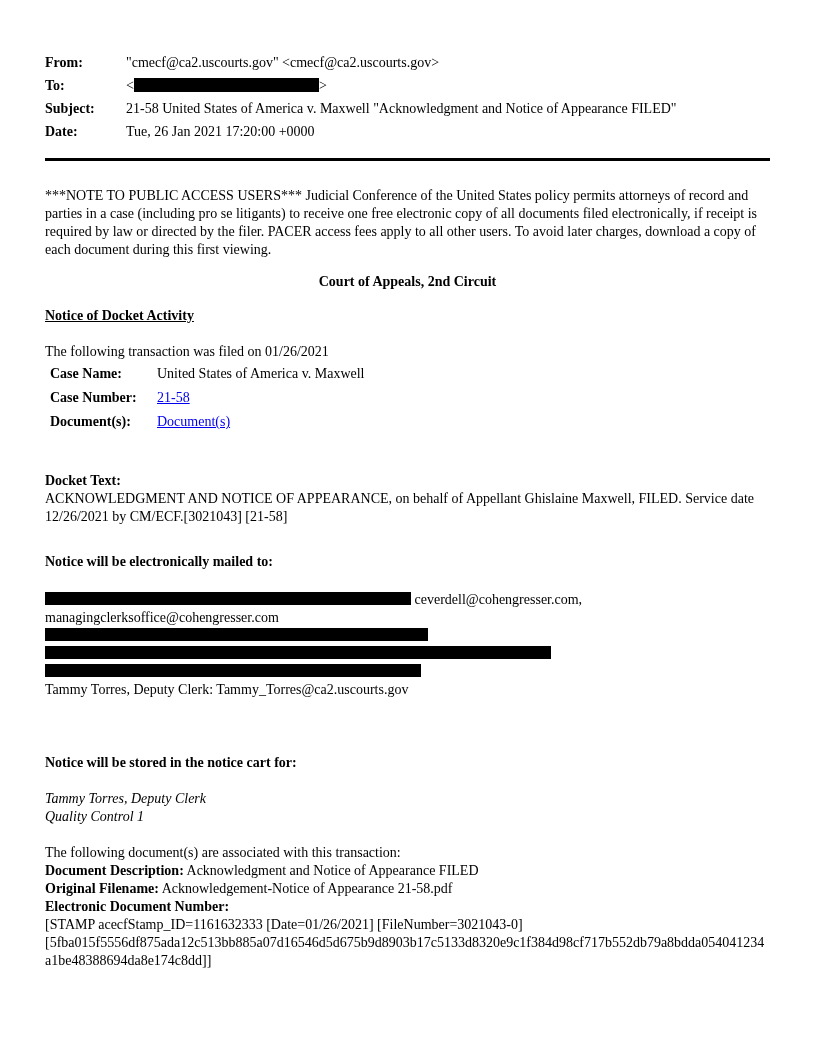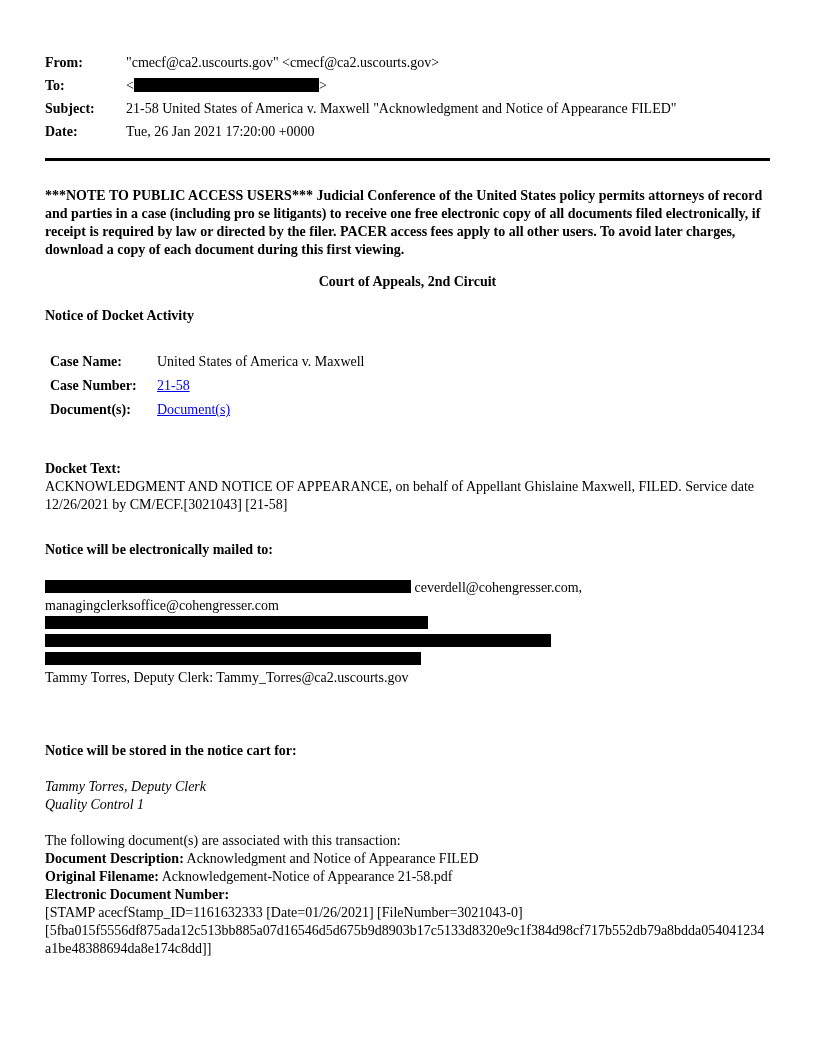--- a/index.html
+++ b/index.html
@@ -9,24 +9,24 @@
     font-family: "Liberation Serif", "DejaVu Serif", serif;
     font-size: 14px; line-height: 18px; color: #000000;
     overflow: hidden;
   }
   .page { padding: 54px 46px 0 45px; }
   b { font-weight: bold; }
   .hdr-row { display: flex; margin-bottom: 5px; }
   .hdr-label { flex: 0 0 75px; text-align: left; font-weight: bold; }
   .hdr-value { margin-left: 6px; }
   .rule { border: none; border-top: 3px solid #000; margin: 17px 0 26px 0; }
-  .note { font-weight: bold; margin-bottom: 14px; }
+  .note { font-weight: normal; margin-bottom: 14px; }
   .court-title { text-align: center; font-weight: bold; margin-bottom: 16px; }
   .section-heading { font-weight: bold; }
-  .mb18 { margin-bottom: 25px; }
+  .mb18 { margin-bottom: 18px; text-decoration: underline; }
   .transaction-line { margin-bottom: 1px; }
   .case-table { border-collapse: collapse; }
   .case-table td { padding: 3px 0; vertical-align: top; }
   .case-table td.lbl { font-weight: bold; width: 112px; padding-left: 5px; }
   a.doc-link { color: var(--link, #0000EE); cursor: pointer; }
   .docket-block { margin-top: 38px; }
   .mailed-heading { margin-top: 27px; margin-bottom: 20px; }
   .line { min-height: 18px; }
   .redact {
     display: inline-block; height: 13px;
@@ -64,20 +64,21 @@
   </div>
 
   <hr class="rule">
 
   <p class="note">***NOTE TO PUBLIC ACCESS USERS*** Judicial Conference of the United States policy permits attorneys of record and parties in a case (including pro se litigants) to receive one free electronic copy of all documents filed electronically, if receipt is required by law or directed by the filer. PACER access fees apply to all other users. To avoid later charges, download a copy of each document during this first viewing.</p>
 
   <div class="court-title">Court of Appeals, 2nd Circuit</div>
 
   <div class="section-heading mb18">Notice of Docket Activity</div>
 
+  <div class="transaction-line">The following transaction was filed on 01/26/2021</div>
 
   <table class="case-table">
     <tbody>
         <tr>
       <td class="lbl">Case Name:</td>
       <td>United States of America v. Maxwell</td>
     </tr>
     <tr>
       <td class="lbl">Case Number:</td>
       <td><a href="#" class="doc-link">21-58</a></td>

